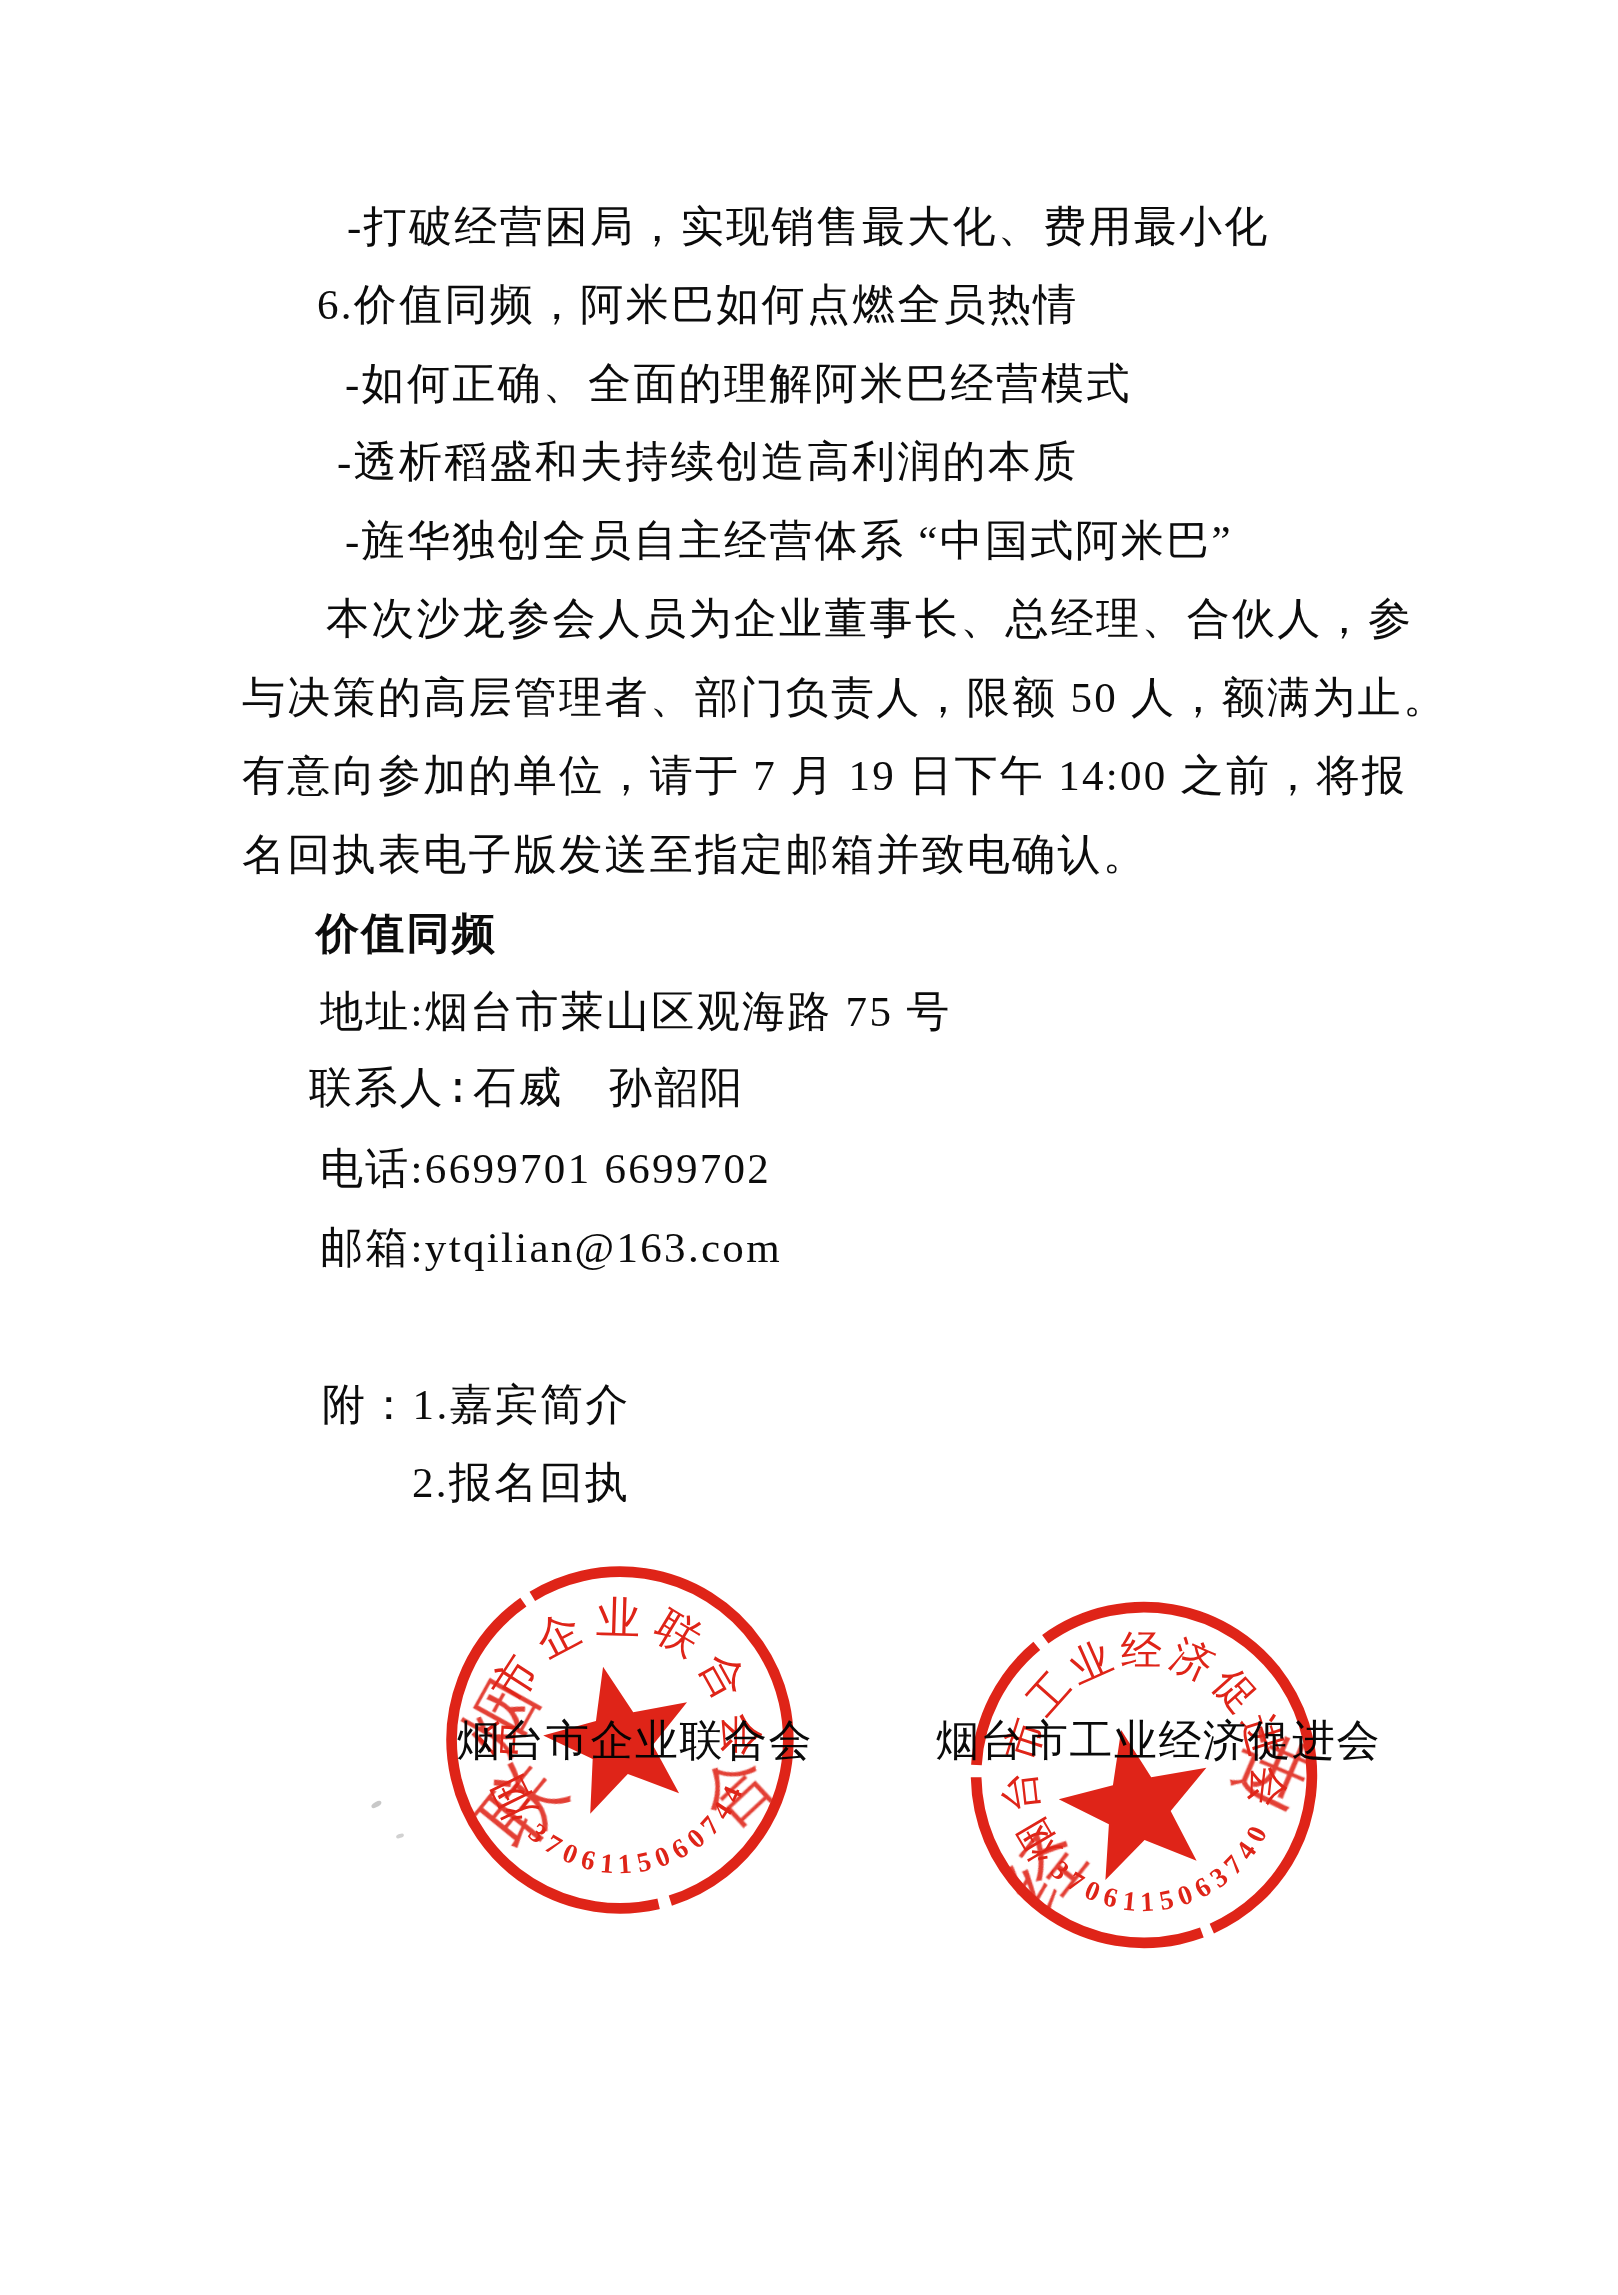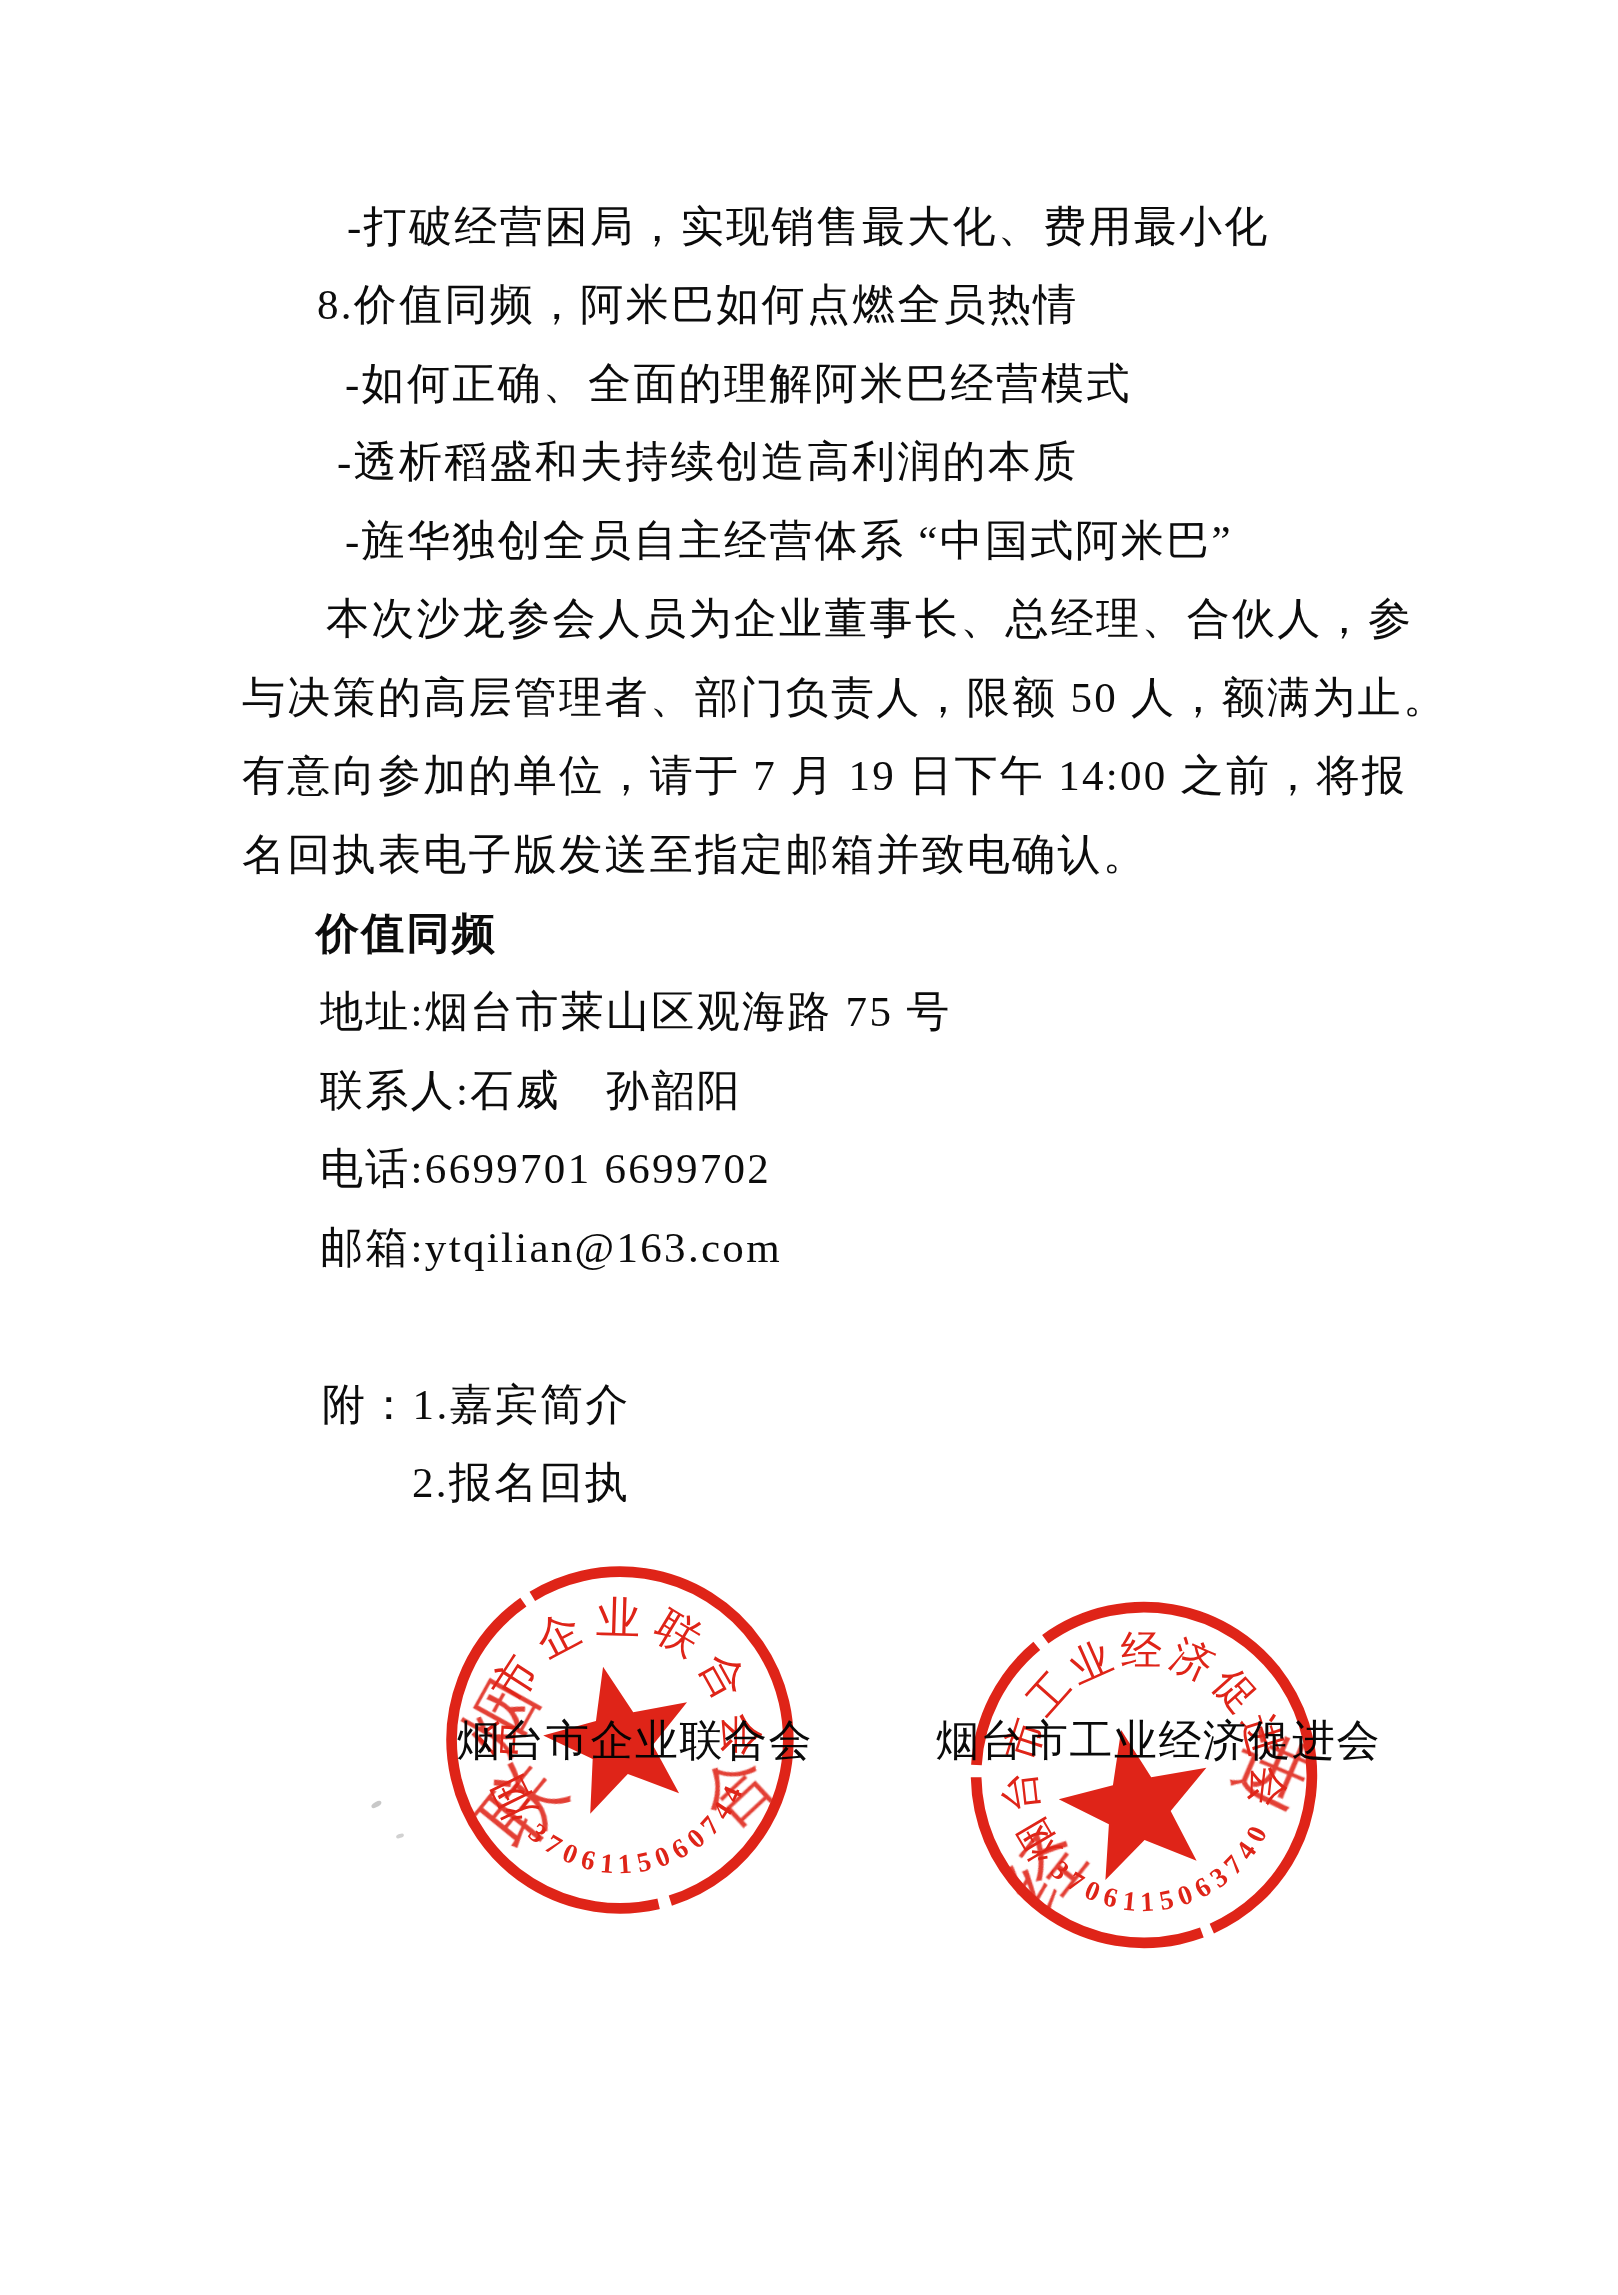--- a/index.html
+++ b/index.html
@@ -27,31 +27,31 @@
   #smudge-1{left:371px;top:1802px;width:10.7px;height:5.3px;transform:rotate(-30deg);opacity:.55;}
   #smudge-2{left:396px;top:1834px;width:7.6px;height:3.8px;transform:rotate(-20deg);opacity:.45;}
 </style>
 </head>
 <body>
 
 <div id="scan-page">
 
   <div id="doc-lines">
       <div class="doc-line" style="left: 347px; top: 203px;">-打破经营困局，实现销售最大化、费用最小化</div>
-      <div class="doc-line" style="left: 317px; top: 281px;">8.价值同频，阿米巴如何点燃全员热情</div>
+      <div class="doc-line" style="left: 317px; top: 281px;">6.价值同频，阿米巴如何点燃全员热情</div>
       <div class="doc-line" style="left: 345px; top: 360px;">-如何正确、全面的理解阿米巴经营模式</div>
       <div class="doc-line" style="left: 337px; top: 438px;">-透析稻盛和夫持续创造高利润的本质</div>
       <div class="doc-line" style="left: 345px; top: 517px;">-旌华独创全员自主经营体系 “中国式阿米巴”</div>
       <div class="doc-line" style="left: 326px; top: 595px;">本次沙龙参会人员为企业董事长、总经理、合伙人，参</div>
       <div class="doc-line" style="left: 242px; top: 674px;">与决策的高层管理者、部门负责人，限额 50 人，额满为止。</div>
       <div class="doc-line" style="left: 242px; top: 752px;">有意向参加的单位，请于 7 月 19 日下午 14:00 之前，将报</div>
       <div class="doc-line" style="left: 242px; top: 831px; text-align: center;">名回执表电子版发送至指定邮箱并致电确认。</div>
       <div class="doc-line bold" style="left: 316px; top: 910px;">价值同频</div>
       <div class="doc-line" style="left: 320px; top: 988px;">地址:烟台市莱山区观海路 75 号</div>
-      <div class="doc-line" style="left: 320px; top: 1067px;">联系人:石威　孙韶阳</div>
+      <div class="doc-line" style="left: 309px; top: 1067px; font-family: Liberation Mono, monospace;">联系人:石威　孙韶阳</div>
       <div class="doc-line" style="left: 320px; top: 1145px;">电话:6699701 6699702</div>
       <div class="doc-line" style="left: 320px; top: 1224px;">邮箱:ytqilian@163.com</div>
       <div class="doc-line" style="left: 322px; top: 1381px;">附：1.嘉宾简介</div>
       <div class="doc-line" style="left: 412px; top: 1459px;">2.报名回执</div>
     </div>
 
   <div class="seal" id="seal-left" style="left:422px;top:1542px;">
     <svg width="396" height="396" viewBox="0 0 520 520">
       <g transform="rotate(-13 260 260)">
         <circle cx="260" cy="260" r="221" fill="none" stroke="currentColor" stroke-width="14" stroke-dasharray="330 16 610 14 500"></circle>

